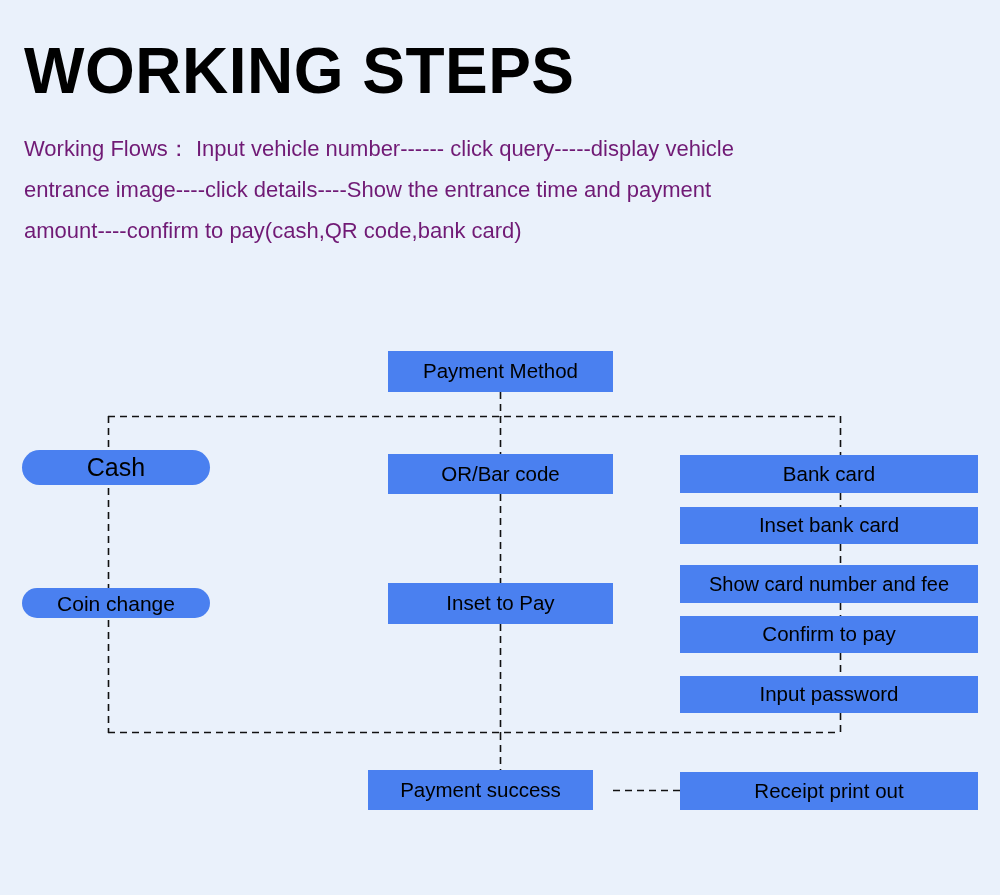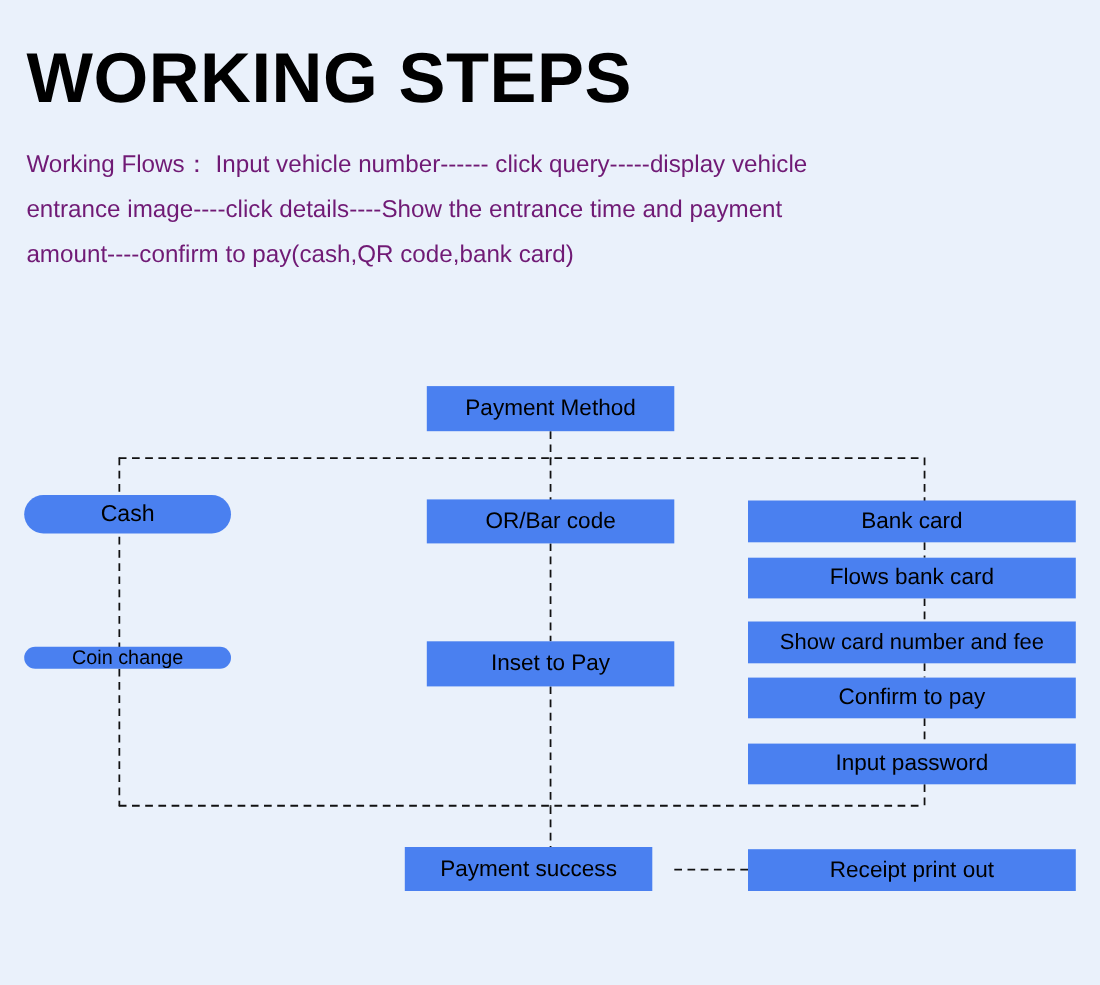--- a/index.html
+++ b/index.html
@@ -64,22 +64,22 @@
   }
   .node.pill { border-radius: 22px; }
 
   
   #node-payment-method { left: 388px; top: 351px; width: 225px; height: 41px; }
   #node-qr-bar-code    { left: 388px; top: 454px; width: 225px; height: 40px; }
   #node-scan-to-pay    { left: 388px; top: 583px; width: 225px; height: 41px; }
   #node-payment-success{ left: 368px; top: 770px; width: 225px; height: 40px; }
 
   
-  #node-cash        { left: 22px; top: 450px; width: 188px; height: 35px; font-size: 21px; }
-  #node-coin-change { left: 22px; top: 588px; width: 188px; height: 20px; font-size: 18px; }
+  #node-cash        { left: 22px; top: 450px; width: 188px; height: 35px; font-size: 25px; }
+  #node-coin-change { left: 22px; top: 588px; width: 188px; height: 30px; font-size: 21px; }
 
   
   #node-bank-card          { left: 680px; top: 455px; width: 298px; height: 38px; }
   #node-inset-bank-card    { left: 680px; top: 507px; width: 298px; height: 37px; }
   #node-show-card-number   { left: 680px; top: 565px; width: 298px; height: 38px; font-size: 20px; }
   #node-confirm-to-pay     { left: 680px; top: 616px; width: 298px; height: 37px; text-align: right; }
   #node-input-password     { left: 680px; top: 676px; width: 298px; height: 37px; }
   #node-receipt-print-out  { left: 680px; top: 772px; width: 298px; height: 38px; }
 </style>
 </head>
@@ -144,21 +144,21 @@
     <span>Cash</span>
   </div>
   <div class="node pill" id="node-coin-change">
     <span>Coin change</span>
   </div>
 
   <div class="node" id="node-bank-card">
     <span>Bank card</span>
   </div>
   <div class="node" id="node-inset-bank-card">
-    <span>Flows bank card</span>
+    <span>Inset bank card</span>
   </div>
   <div class="node" id="node-show-card-number">
     <span>Show card number and fee</span>
   </div>
   <div class="node" id="node-confirm-to-pay">
     <span>Confirm to pay</span>
   </div>
   <div class="node" id="node-input-password">
     <span>Input password</span>
   </div>

